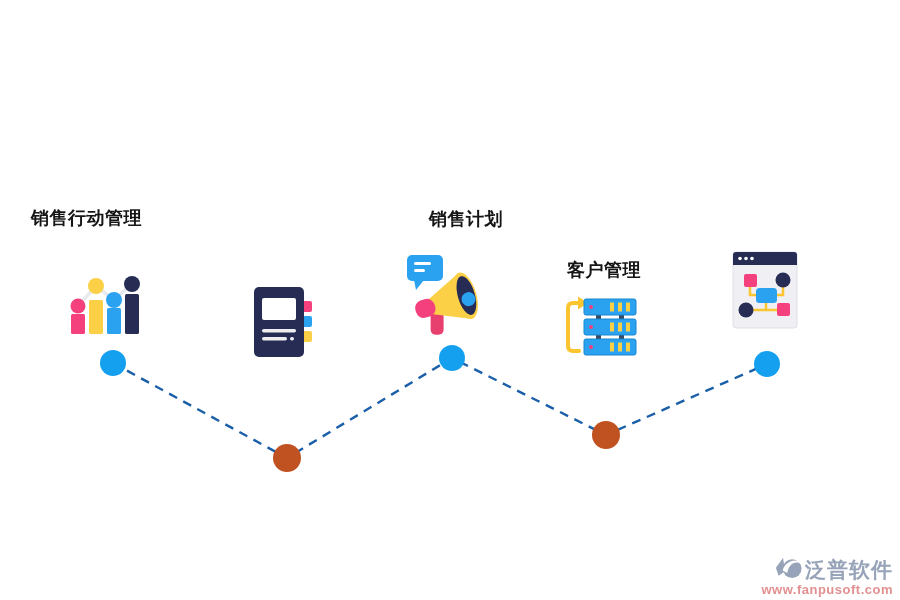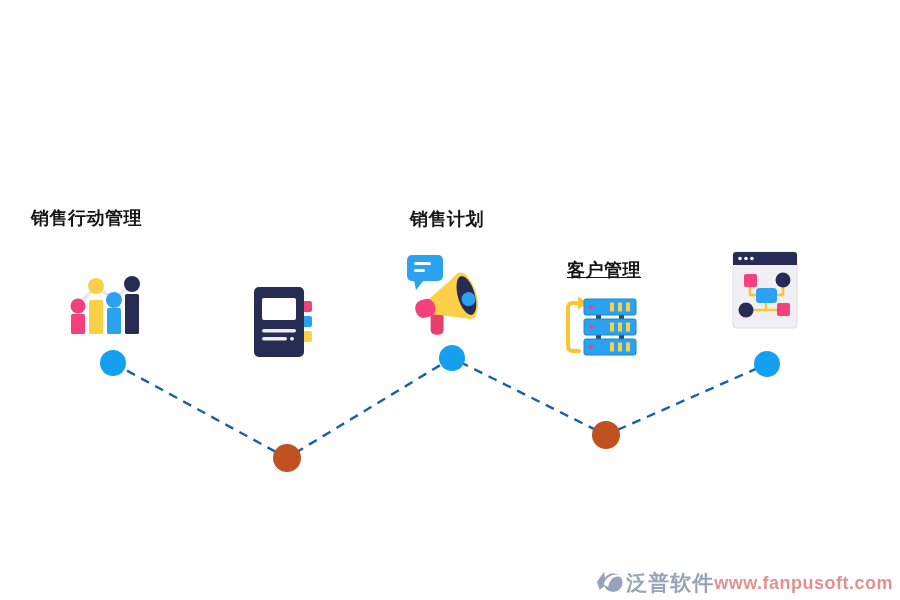--- a/index.html
+++ b/index.html
@@ -1,34 +1,34 @@
 <!DOCTYPE html>
 <html><head>
 <meta charset="utf-8">
 <style>
   html,body{margin:0;padding:0;}
   body{font-family:"Liberation Sans","DejaVu Sans",sans-serif;background:#fff;}
   .canvas{position:relative;width:900px;height:600px;background:#ffffff;overflow:hidden;}
   .step-label{position:absolute;font-weight:700;font-size:18px;color:#151515;letter-spacing:0.5px;white-space:nowrap;}
   #label-1{left:31px;top:206px;}
   #label-2{left:231px;top:251px;}
-  #label-3{left:410px;top:207px;}
-  #label-4{left:567px;top:258px;text-decoration:underline;}
+  #label-3{left:429px;top:207px;}
+  #label-4{left:567px;top:258px;}
   #label-5{left:717px;top:199px;}
   .step-icon{position:absolute;}
   #icon-1{left:66px;top:270px;}
   #icon-2{left:248px;top:283px;}
   #icon-3{left:403px;top:251px;}
   #icon-4{left:563px;top:293px;}
   #icon-5{left:731px;top:250px;}
   .connector-layer{position:absolute;left:0;top:0;width:900px;height:600px;}
-  .watermark{position:absolute;right:7px;bottom:3px;display:flex;flex-direction:row;align-items:center;line-height:1.05;}
+  .watermark{position:absolute;right:7px;bottom:3px;display:flex;flex-direction:column;align-items:flex-end;line-height:1.05;}
   .wm-row{display:flex;align-items:center;gap:3px;}
   .wm-brand{font-size:21px;font-weight:700;color:#97A3B8;letter-spacing:1px;}
-  .wm-url{font-size:18px;font-weight:700;color:#E29090;letter-spacing:0.5px;}
+  .wm-url{font-size:13px;font-weight:700;color:#E29090;letter-spacing:0.5px;}
 </style>
 </head>
 <body>
 
 <div class="canvas">
 
   <svg class="connector-layer" viewBox="0 0 900 600">
     <polyline points="113,363 287,458 452,358 606,435 767,364" fill="none" stroke-width="2.4" stroke-dasharray="9 7" stroke="#1A5FA8"></polyline>
     <circle cx="113" cy="363" r="13" fill="#14A0EF"></circle>
     <circle cx="287" cy="458" r="14" fill="#C05120"></circle>

